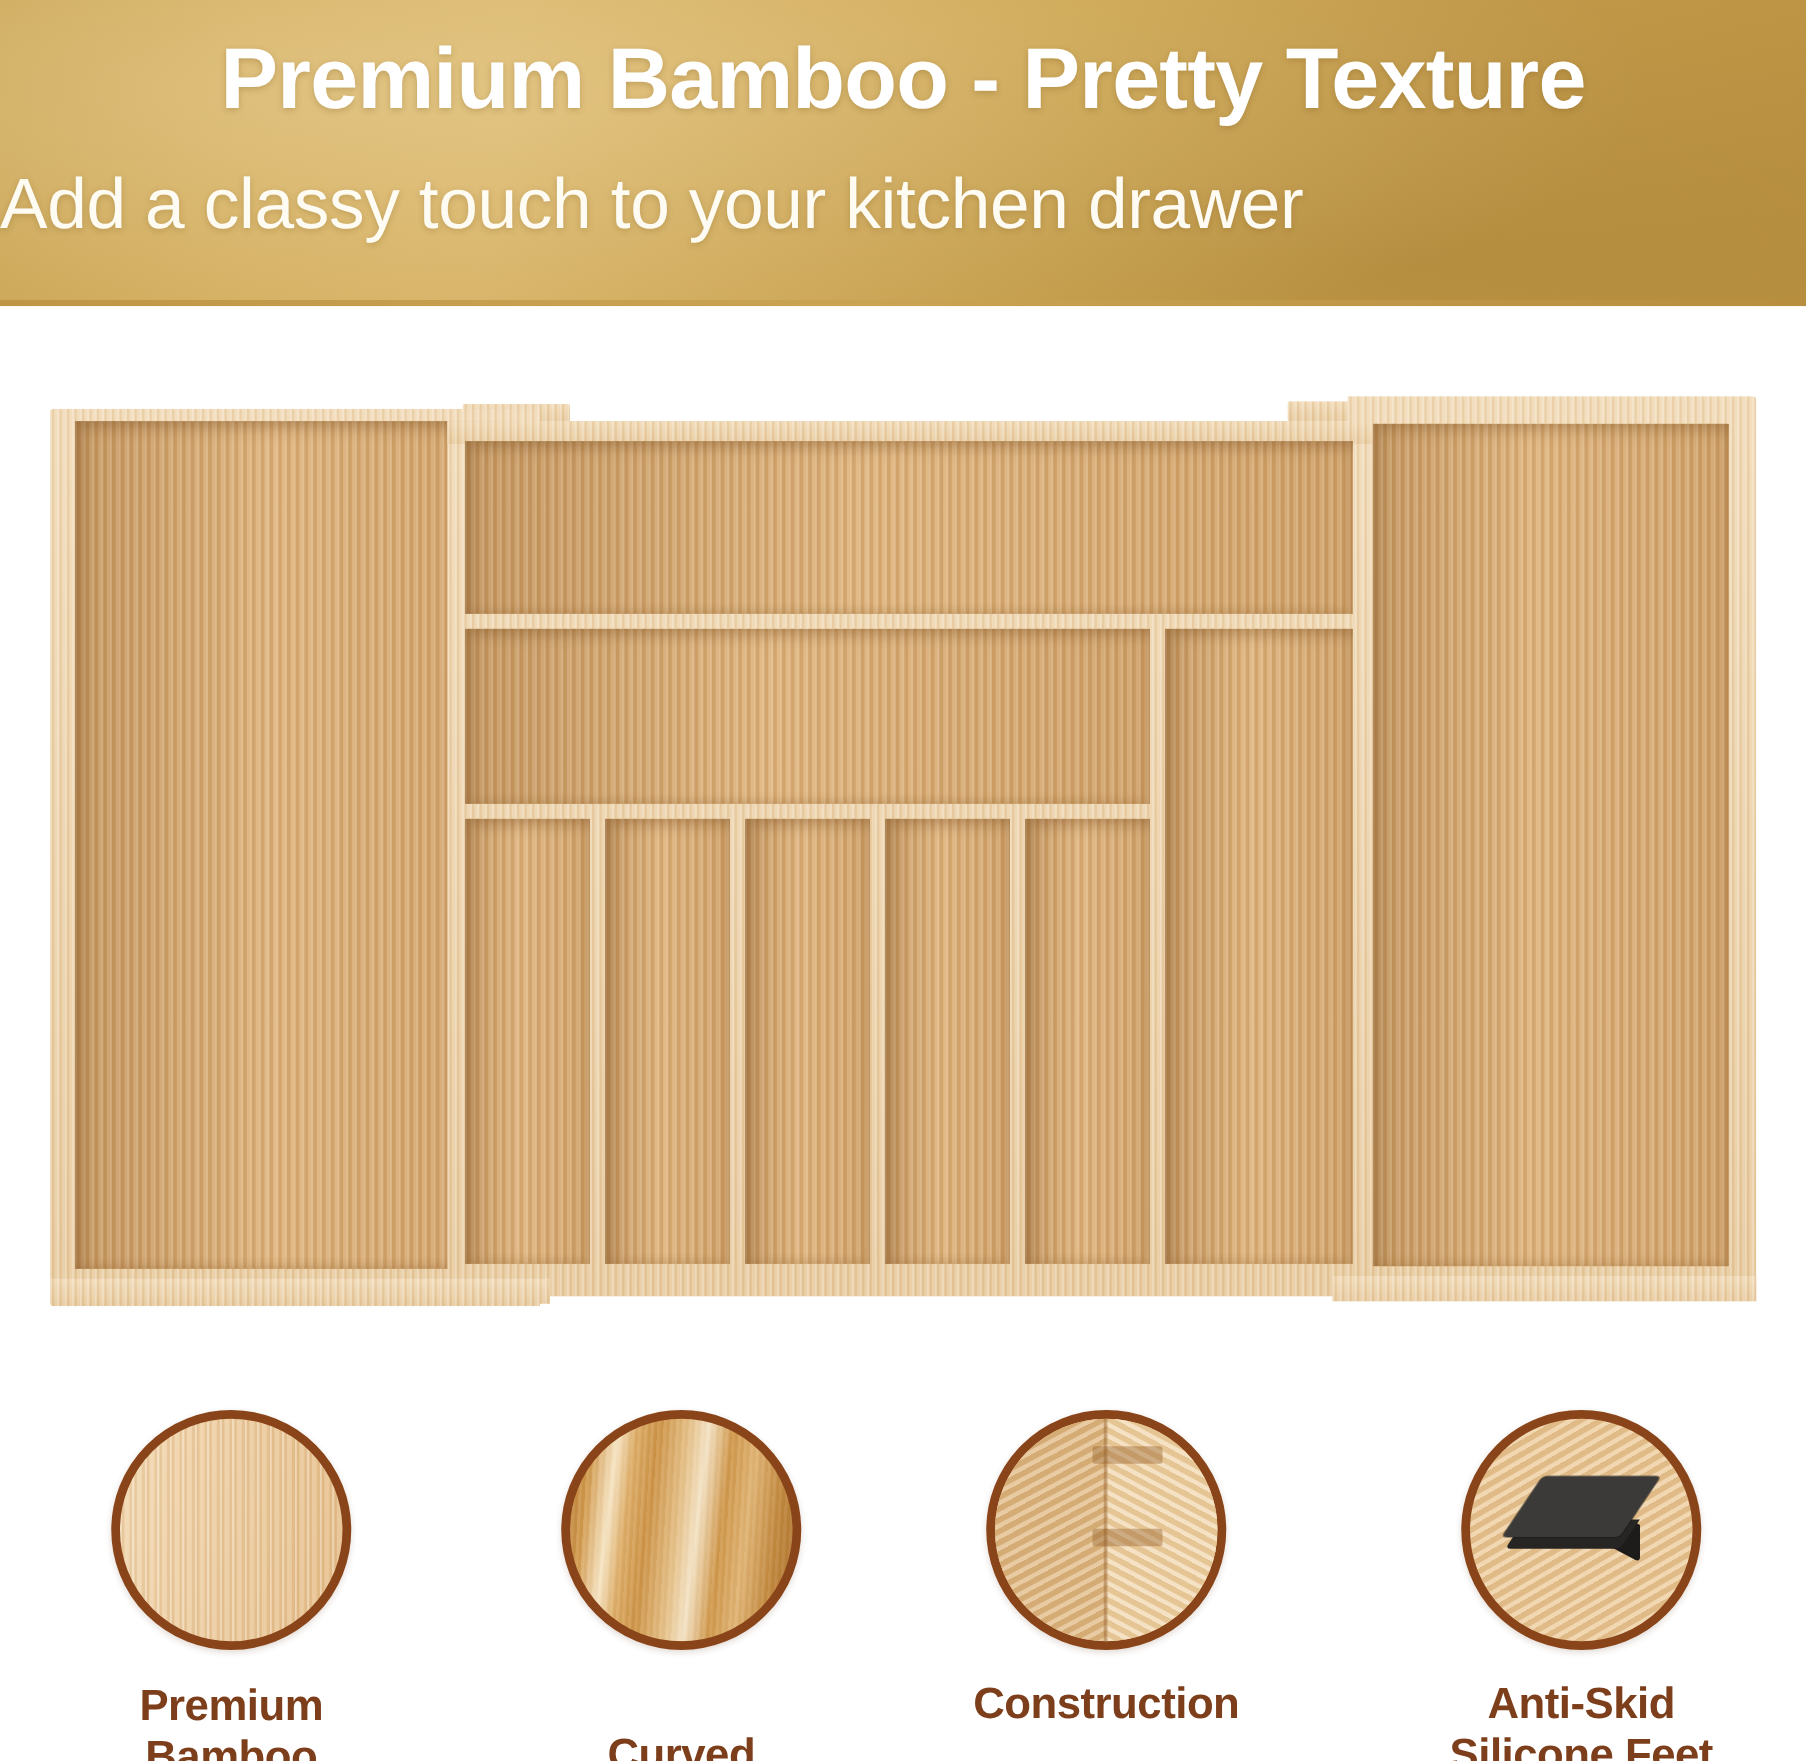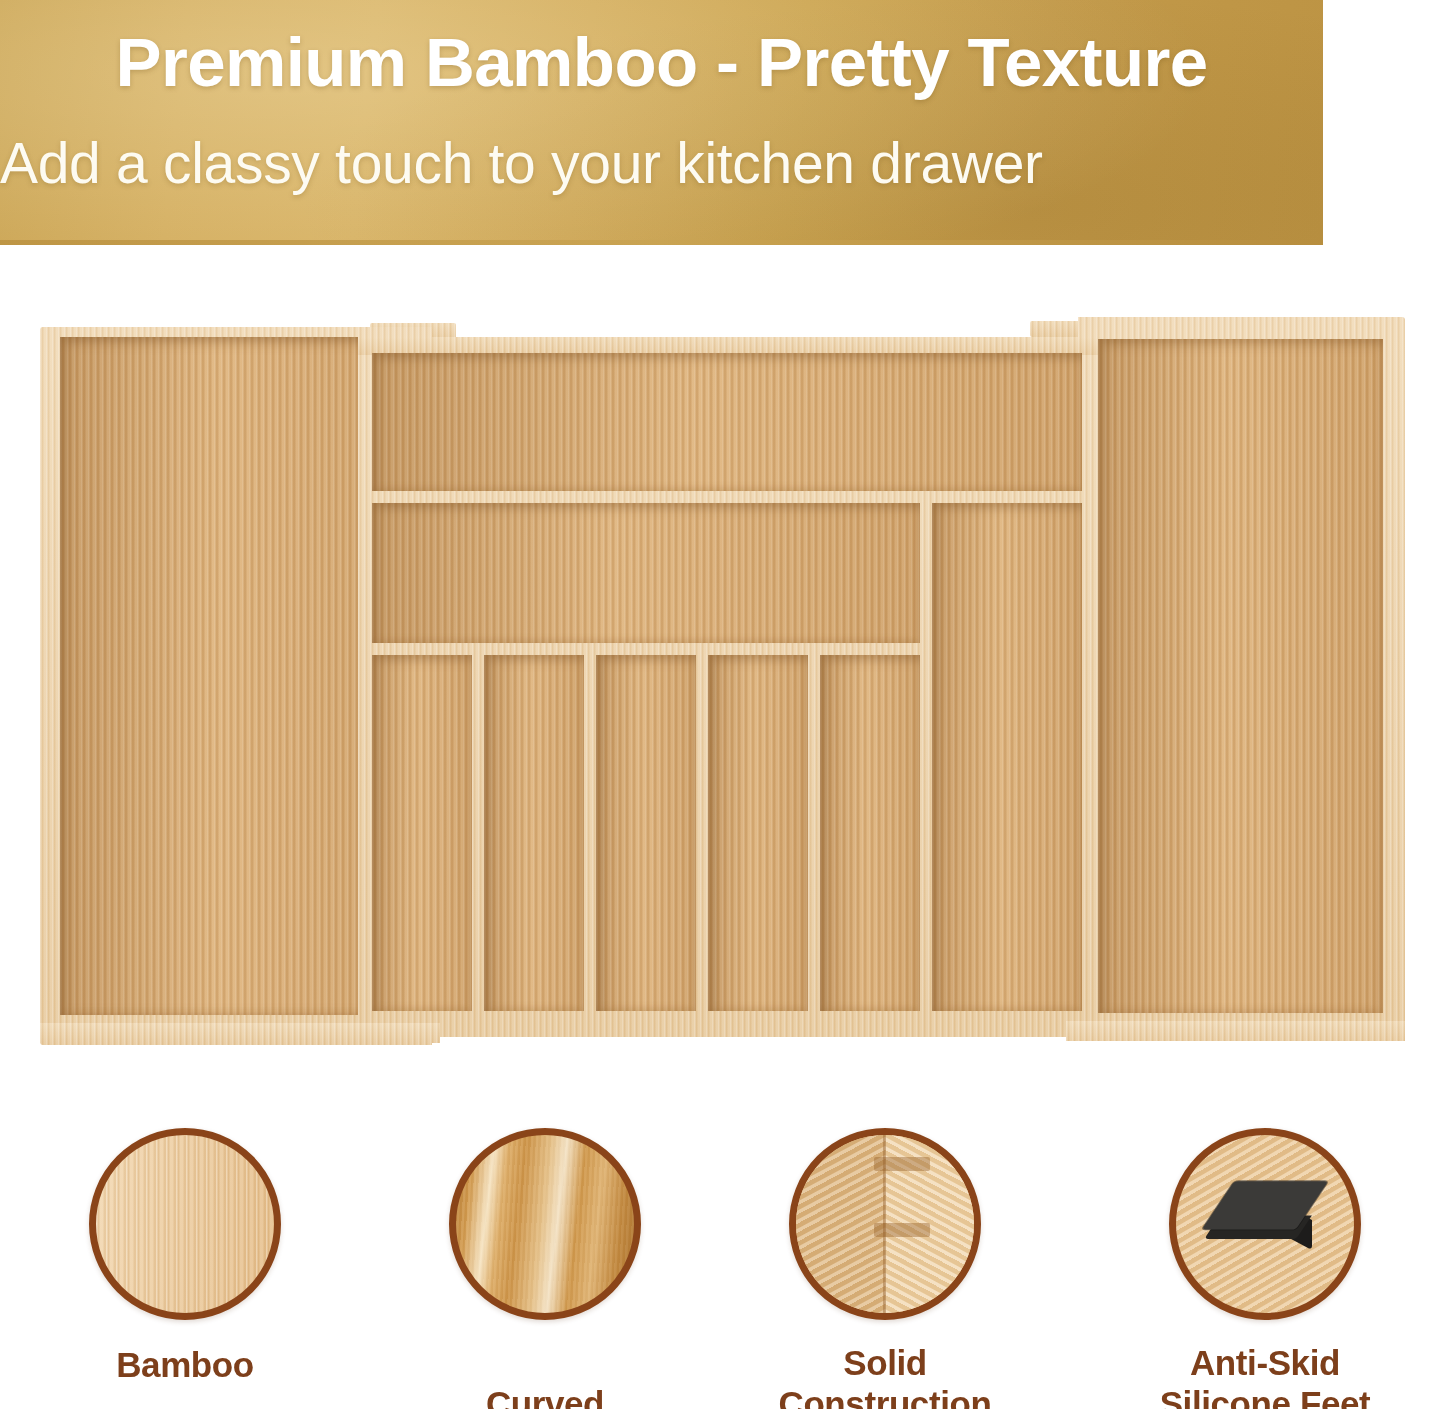--- a/index.html
+++ b/index.html
@@ -12,21 +12,21 @@
     height: 1409px;
     position: relative;
     overflow: hidden;
     font-family: "Liberation Sans", sans-serif;
   }
 
   
   .banner {
     position: absolute;
     left: 0; top: 0;
-    width: 1323px;
+    width: 1445px;
     height: 245px;
     background:
       linear-gradient(96deg,
         #c9a250 0%,
         #d2ab5b 14%,
         #d6b061 28%,
         #d1a957 44%,
         #caa24d 60%,
         #c29949 78%,
         #bd9444 100%);
@@ -415,41 +415,41 @@
     <div class="lip bamboo pale lip-l"></div>
     <div class="lip bamboo pale lip-r"></div>
   </div>
 </div>
 
 <div class="features">
 
   <div class="feature f1">
     <div class="circle premium"></div>
     <div class="feature-label">
+      <span class="ln">Premium</span>
       <span class="ln">Bamboo</span>
     </div>
   </div>
 
   <div class="feature f2">
     <div class="circle grooves"></div>
     <div class="feature-label">
       <span class="ln">Curved Grooves</span>
     </div>
   </div>
 
   <div class="feature f3">
     <div class="circle solid">
       <div class="half-l"></div>
       <div class="half-r"></div>
       <div class="seam"></div>
       <div class="notch n1"></div>
       <div class="notch n2"></div>
     </div>
     <div class="feature-label">
-      <span class="ln">Solid</span>
       <span class="ln">Construction</span>
     </div>
   </div>
 
   <div class="feature f4">
     <div class="circle skid">
       <div class="pad-wrap">
         <div class="pad-side2"></div>
         <div class="pad-side"></div>
         <div class="pad-top"></div>

